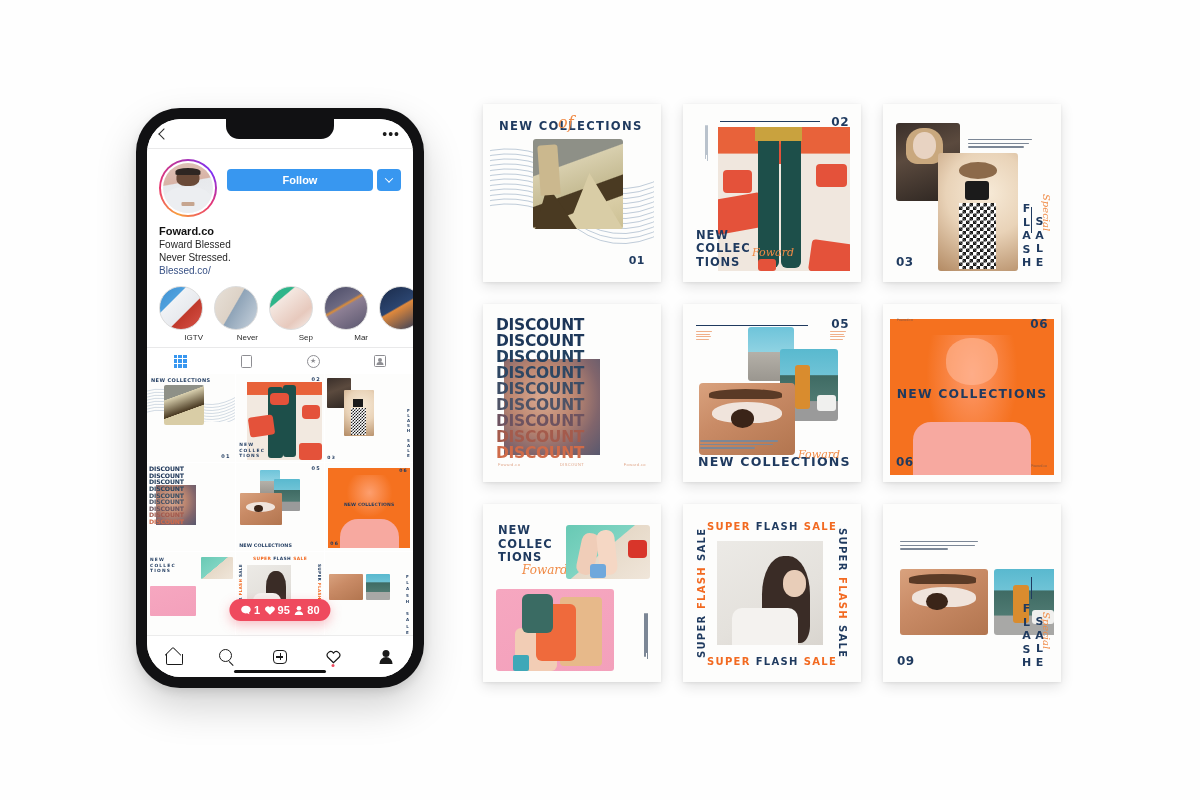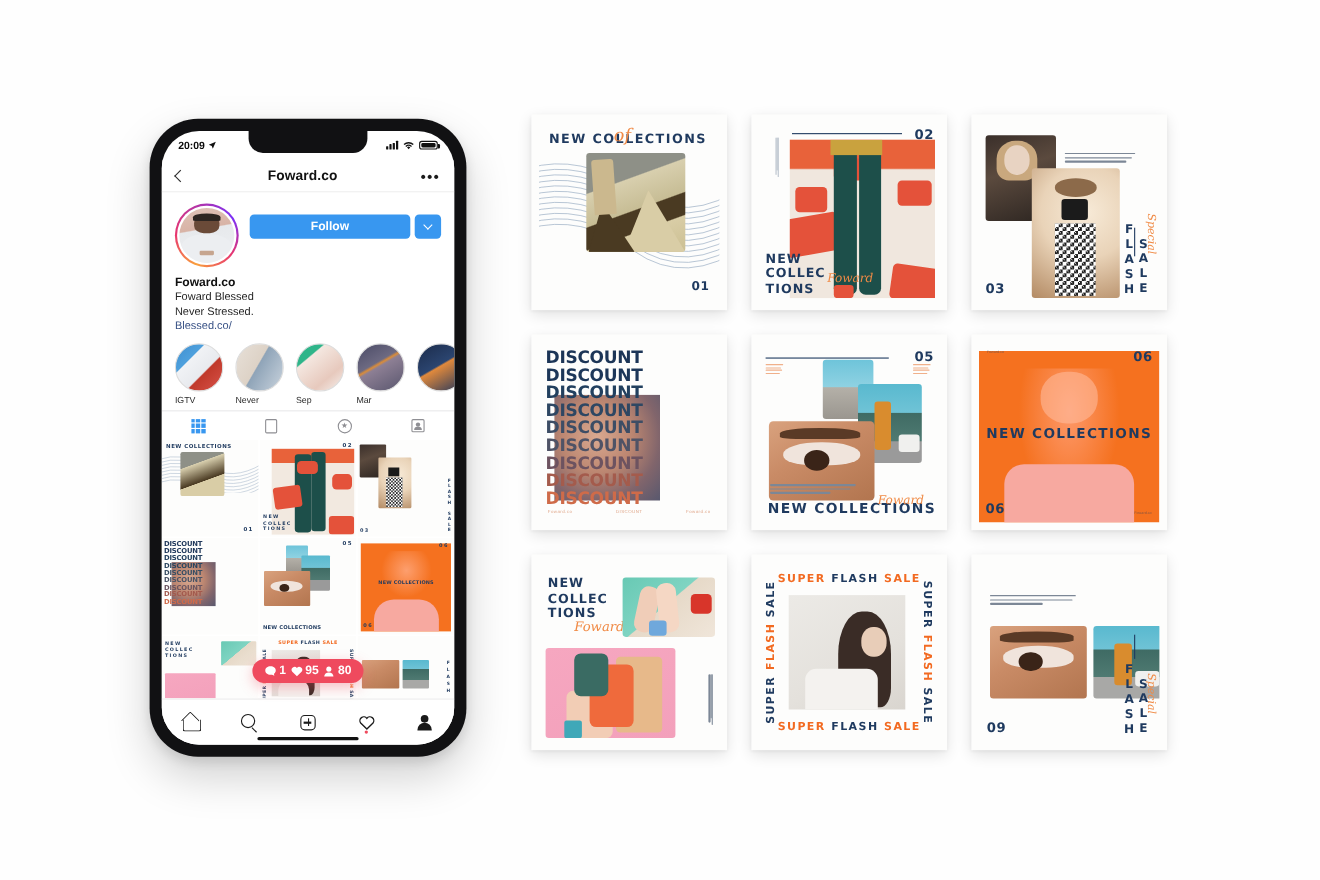--- a/index.html
+++ b/index.html
@@ -93,21 +93,21 @@
   }
   .caret-dn { width:6px; height:6px; border-left:1.4px solid #fff; border-bottom:1.4px solid #fff; transform: rotate(-45deg) translate(1px,-1px); }
 
   .bio { padding: 7px 12px 0 12px; }
   .bio .name { font-size: 11px; font-weight: bold; color:#111; line-height: 14px; }
   .bio .line { font-size: 10px; color: #262626; line-height: 13px; }
   .bio .link { font-size: 10px; color: #385185; line-height: 13px; }
 
   
   .highlights { display:flex; gap: 11px; padding: 9px 12px 5px 12px; }
-  .hl { width: 44px; flex: 0 0 44px; text-align:left; }
+  .hl { width: 44px; flex: 0 0 44px; text-align:right; }
   .hl-circle {
     width: 44px; height: 44px; border-radius: 50%; border: 1px solid #dcdcdc;
     overflow: hidden; position: relative; background:#f2f2f2;
   }
   .hl-label { font-size: 8px; color: #2b2b2b; margin-top: 3px; }
   .hl1 { background: linear-gradient(135deg,#3f8fd0 0%,#4ea0dd 30%,#f0f2f5 32%,#e8eaee 60%,#c0392b 62%,#d8534a 100%); }
   .hl2 { background: linear-gradient(120deg,#e7e0d8 0%,#ddd2c6 45%,#8fa4b8 47%,#c9d3dd 100%); }
   .hl3 { background: linear-gradient(140deg,#2fb58a 0%,#2fb58a 26%,#f4e7e0 28%,#e7c9bd 70%,#f6f1ee 100%); }
   .hl4 { background: linear-gradient(150deg,#4a4a66 0%,#6d6a82 40%,#d98c3a 44%,#8d7f94 48%,#59566e 100%); }
   .hl5 { background: linear-gradient(150deg,#1b2b4a 0%,#2b4570 45%,#e0893c 48%,#23365c 100%); }
@@ -280,44 +280,20 @@
 </style>
 </head>
 <body>
 
 <div id="stage">
 
   <div id="phone-mockup">
     <div id="phone-screen">
       <div class="notch"></div>
 
-      <div class="statusbar">
-        <div class="sb-left">
-          <span>20:09</span>
-          <svg class="loc-arrow" viewBox="0 0 10 10">
-            <path d="M9 1 L1 4.6 L4.4 5.8 L5.6 9 Z" fill="#111"></path>
-          </svg>
-        </div>
-        <div class="sb-right">
-          <span class="bars">
-              <i></i>
-              <i></i>
-              <i></i>
-              <i></i>
-            </span>
-          <svg width="11" height="9" viewBox="0 0 11 9">
-            <path d="M5.5 7.6 L7 5.9 A2.3 2.3 0 0 0 4 5.9 Z" fill="#111"></path>
-            <path d="M1.3 3.4 A6.2 6.2 0 0 1 9.7 3.4" stroke="#111" stroke-width="1.2" fill="none"></path>
-            <path d="M2.9 5.1 A4 4 0 0 1 8.1 5.1" stroke="#111" stroke-width="1.2" fill="none"></path>
-          </svg>
-          <span class="batt">
-              <span></span>
-            </span>
-        </div>
-      </div>
 
       <div class="ig-header">
         <div class="chev-back"></div>
         <div class="title">Foward.co</div>
         <div class="dots">•••</div>
       </div>
 
       <div class="ig-body">
 
         <div class="profile-top">

